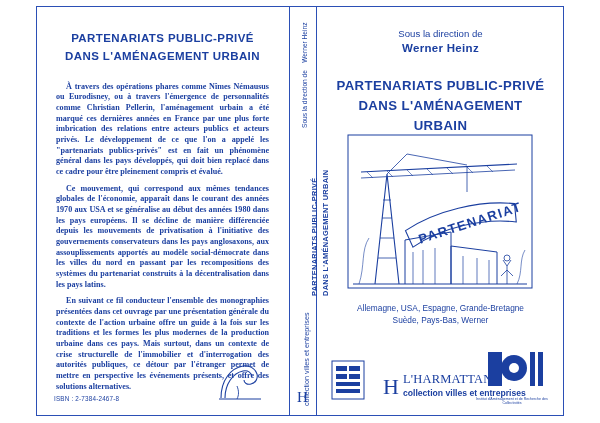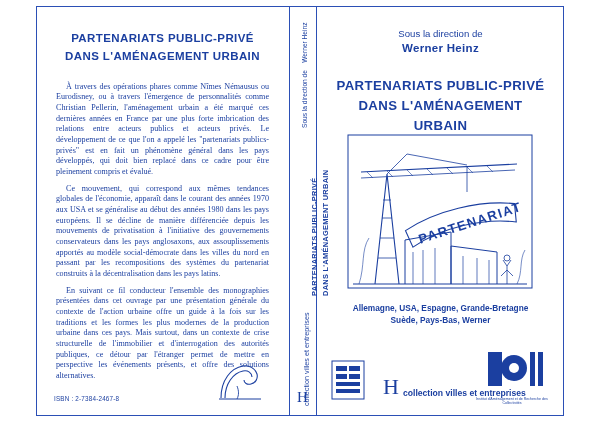--- a/index.html
+++ b/index.html
@@ -51,20 +51,21 @@
     color: #1b3fa0;
     margin-top: 10px;
   }
   .back-body {
     margin-top: 16px;
     font-size: 8.1px;
     line-height: 1.32;
     text-align: justify;
     color: #1b3fa0;
     padding: 0 4px;
+    font-weight: bold;
   }
   .back-body p {
     margin: 0 0 6px 0;
     text-indent: 10px;
   }
   .isbn {
     position: absolute;
     left: 18px;
     bottom: 14px;
     font-size: 6.3px;
@@ -166,21 +167,21 @@
     width: 186px;
     height: 155px;
   }
   .countries {
     position: absolute;
     left: 0;
     right: 0;
     top: 296px;
     text-align: center;
     font-size: 8.3px;
-    font-weight: bold;
+    font-weight: normal;
     color: #1b3fa0;
     line-height: 1.5;
   }
   .front-bottom {
     position: absolute;
     left: 14px;
     right: 14px;
     bottom: 12px;
     height: 58px;
   }
@@ -329,20 +330,21 @@
           <rect x="18" y="6" width="11" height="5" fill="#1b3fa0"></rect>
           <rect x="5" y="14" width="11" height="5" fill="#1b3fa0"></rect>
           <rect x="18" y="14" width="11" height="5" fill="#1b3fa0"></rect>
           <rect x="5" y="22" width="24" height="4" fill="#1b3fa0"></rect>
           <rect x="5" y="29" width="24" height="4" fill="#1b3fa0"></rect>
         </svg>
       </div>
 
       <div class="pub-h">H</div>
       <div class="pub">
+        <div class="pub-name">L'HARMATTAN</div>
         <div class="pub-collection">collection villes et entreprises</div>
       </div>
 
       <div class="logo-right">
         <svg width="76" height="42" viewBox="0 0 76 42">
           <rect x="14" y="2" width="14" height="34" fill="#1b3fa0"></rect>
           <circle cx="40" cy="18" r="13" fill="#1b3fa0"></circle>
           <circle cx="40" cy="18" r="5" fill="#ffffff"></circle>
           <rect x="56" y="2" width="5" height="34" fill="#1b3fa0"></rect>
           <rect x="64" y="2" width="5" height="34" fill="#1b3fa0"></rect>

